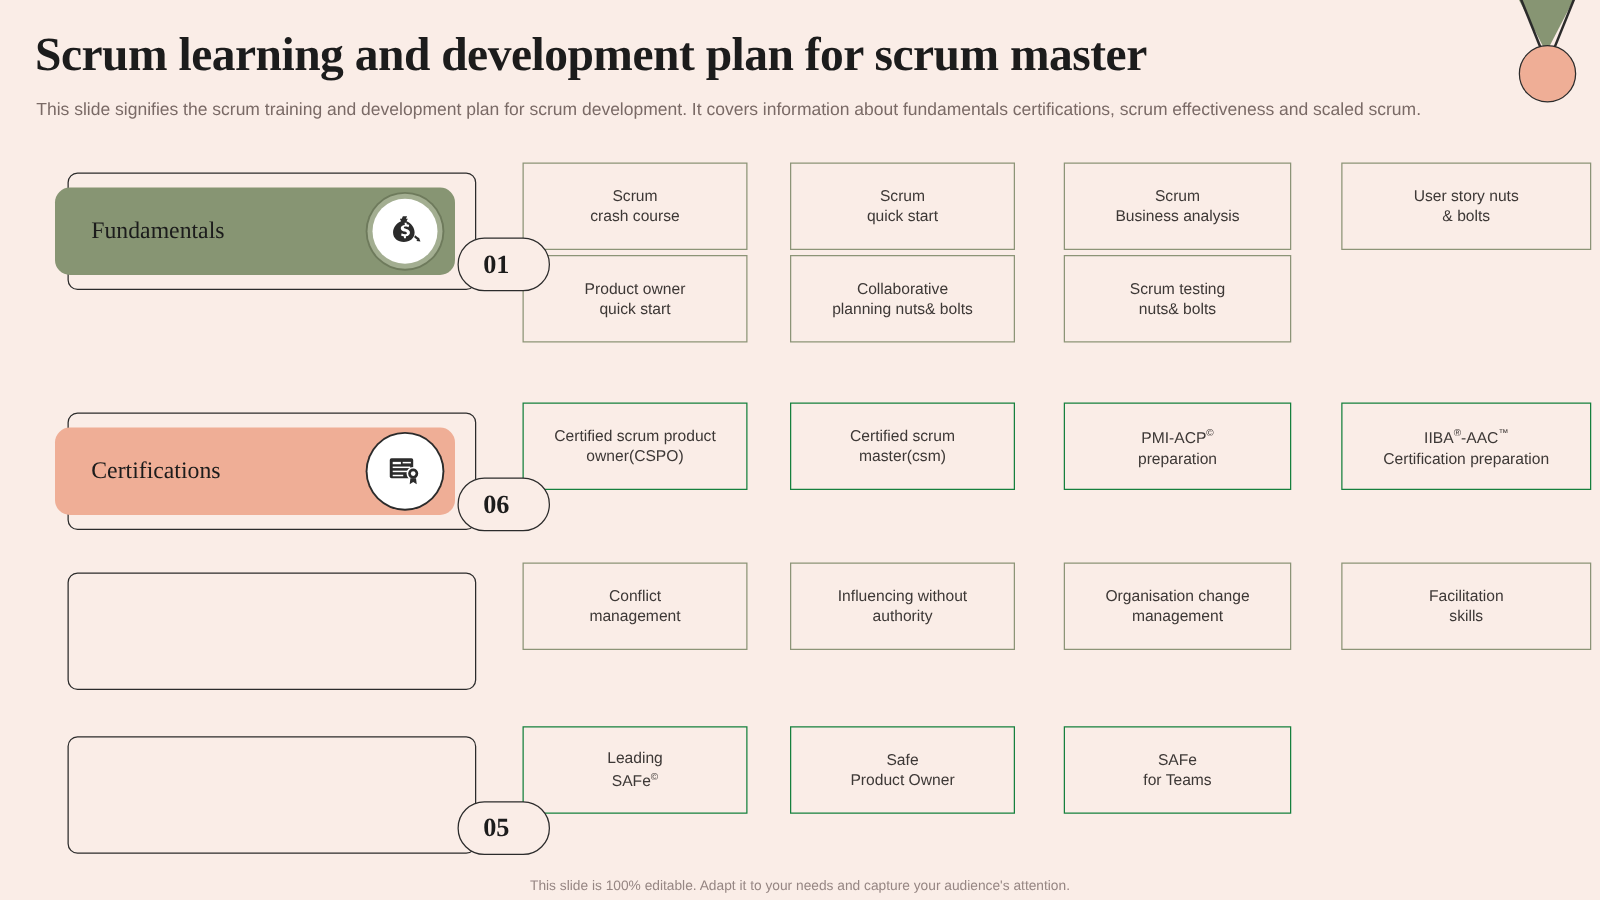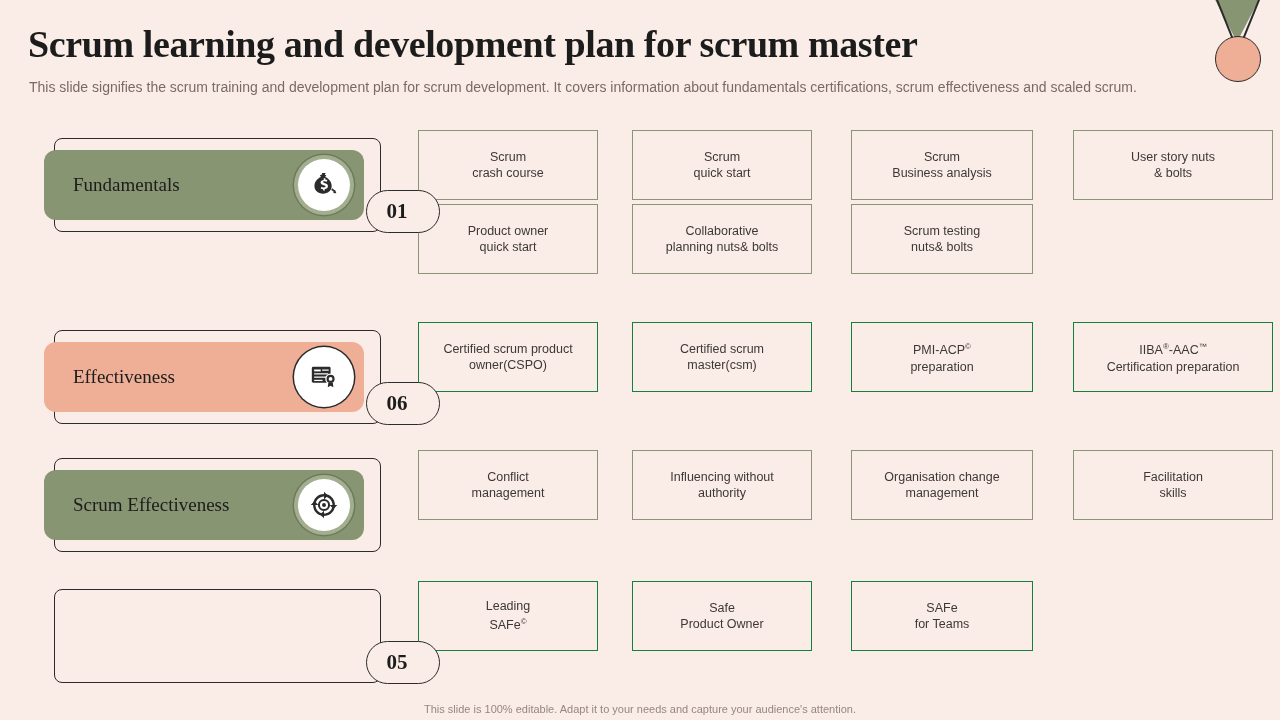--- a/index.html
+++ b/index.html
@@ -204,21 +204,21 @@
         </div>
       </div>
     </div>
     <div class="row row-2" style="top: 322px;">
       <div class="label-wrap">
         <div class="label-outline"></div>
         <div class="num-pill">
           <span>06</span>
         </div>
         <div class="label-pill salmon">
-          <div class="label-text">Effectiveness</div>
+          <div class="label-text">Certifications</div>
           <div class="icon-badge ring-salmon">
             <svg viewBox="0 0 32 32" fill="#2B2B2B">
               <rect x="3" y="5" width="20" height="17" rx="1.5"></rect>
               <rect x="5.5" y="8" width="7" height="2" fill="#FFF"></rect>
               <rect x="14" y="8" width="7" height="1.3" fill="#FFF"></rect>
               <rect x="5.5" y="12" width="15" height="1.3" fill="#FFF"></rect>
               <rect x="5.5" y="15.5" width="15" height="1.3" fill="#FFF"></rect>
               <rect x="5.5" y="19" width="9" height="1.3" fill="#FFF"></rect>
               <circle cx="23" cy="18" r="5" fill="#2B2B2B" stroke="#FFF" stroke-width="1.4"></circle>
               <circle cx="23" cy="18" r="2" fill="#FFF"></circle>
@@ -238,34 +238,20 @@
           <div>PMI-ACP<sup>©</sup><br>preparation</div>
         </div>
         <div class="card peach card-c3 rowSingle">
           <div>IIBA<sup>®</sup>-AAC<sup>™</sup><br>Certification preparation</div>
         </div>
       </div>
     </div>
     <div class="row row-3" style="top: 450px;">
       <div class="label-wrap">
         <div class="label-outline"></div>
-        <div class="label-pill green">
-          <div class="label-text">Scrum Effectiveness</div>
-          <div class="icon-badge ring-green">
-            <svg viewBox="0 0 32 32" fill="#2B2B2B">
-              <circle cx="16" cy="16" r="5.4" fill="none" stroke="#2B2B2B" stroke-width="2.2"></circle>
-              <circle cx="16" cy="16" r="2.1"></circle>
-              <path d="M16 1.8l4.2 4.1-4.2 4.1zM30.2 16l-4.1 4.2-4.1-4.2zM16 30.2l-4.2-4.1 4.2-4.1zM1.8 16l4.1-4.2 4.1 4.2z"></path>
-              <path d="M16 4.3c6.5 0 11.7 5.2 11.7 11.7h-2.6c0-5-4.1-9.1-9.1-9.1z"></path>
-              <path d="M27.7 16c0 6.5-5.2 11.7-11.7 11.7v-2.6c5 0 9.1-4.1 9.1-9.1z"></path>
-              <path d="M16 27.7C9.5 27.7 4.3 22.5 4.3 16h2.6c0 5 4.1 9.1 9.1 9.1z"></path>
-              <path d="M4.3 16C4.3 9.5 9.5 4.3 16 4.3v2.6c-5 0-9.1 4.1-9.1 9.1z"></path>
-            </svg>
-          </div>
-        </div>
       </div>
       <div class="cards">
         <div class="card olive card-c0 rowSingle">
           <div>Conflict<br>management</div>
         </div>
         <div class="card olive card-c1 rowSingle">
           <div>Influencing without<br>authority</div>
         </div>
         <div class="card olive card-c2 rowSingle">
           <div>Organisation change<br>management</div>

